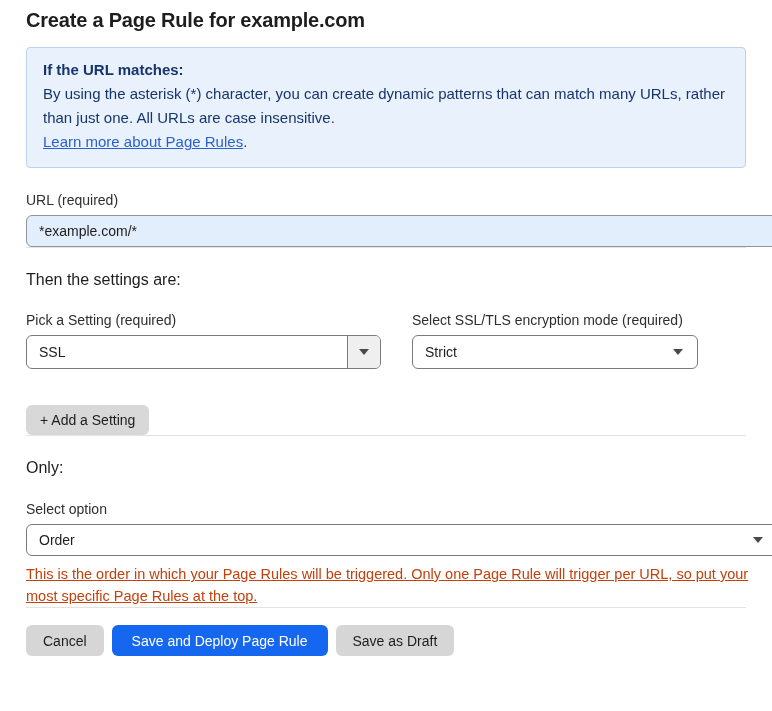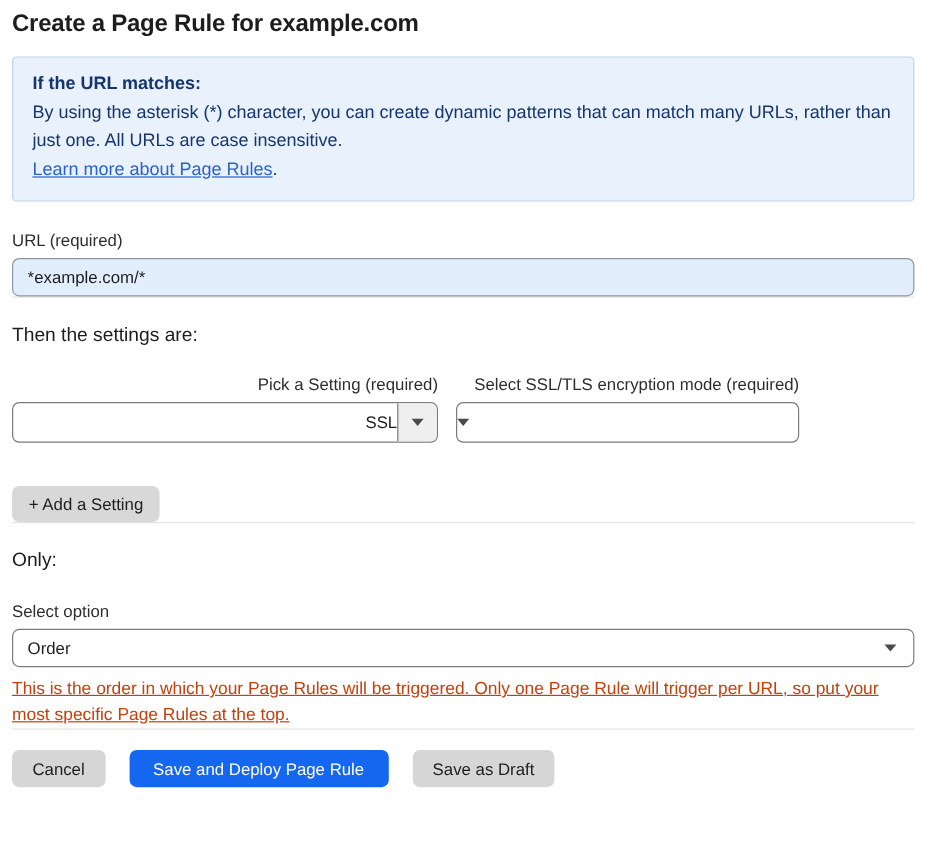--- a/index.html
+++ b/index.html
@@ -6,21 +6,21 @@
   html, body {
     margin: 0;
     padding: 0;
     background: #ffffff;
     font-family: "Liberation Sans", sans-serif;
     color: #1d1d1d;
   }
   .page {
     width: 772px;
     height: 711px;
-    padding: 0 10px;
+    padding: 0 26px;
     overflow: hidden;
     background: #fff;
   }
   .page-title {
     margin: 0;
     padding-top: 9px;
     font-size: 20px;
     font-weight: 700;
     color: #1d1d1d;
     letter-spacing: -0.2px;
@@ -78,23 +78,22 @@
   .section-heading {
     margin: 0;
     padding-top: 23px;
     font-size: 16px;
     font-weight: 400;
     color: #1d1d1d;
   }
   
   .settings-row {
     display: flex;
-    gap: 15px;
+    gap: 31px;
     margin-top: 23px;
-    text-align: right;
   }
   .col-setting { width: 355px; }
   .col-sslmode { width: 286px; }
   .select-box {
     margin-top: 7px;
     height: 34px;
     border: 1px solid #7b7b7b;
     border-radius: 6px;
     background: #fff;
     display: flex;
@@ -158,21 +157,21 @@
     font-size: 14.5px;
     line-height: 22px;
     color: #c2410c;
     width: 752px;
     text-decoration: underline;
   }
   
   .footer {
     margin-top: 17px;
     display: flex;
-    gap: 20px;
+    gap: 8px;
   }
   .footer .btn { height: 31px; padding: 0 17px; }
   .btn-primary {
     background: #1667f0;
     color: #ffffff;
     padding: 0 20px !important;
   }
 </style>
 </head>
 <body>
@@ -200,20 +199,21 @@
       <div class="select-box">
         <span class="select-value">SSL</span>
         <span class="caret-button">
           <span class="caret"></span>
         </span>
       </div>
     </div>
     <div class="col-sslmode">
       <label class="field-label">Select SSL/TLS encryption mode (required)</label>
       <div class="select-box">
+        <span class="select-value">Strict</span>
         <span class="caret-inline">
           <span class="caret"></span>
         </span>
       </div>
     </div>
   </div>
 
   <button class="btn add-setting-btn">+ Add a Setting</button>
 
   <hr class="divider divider-2">

